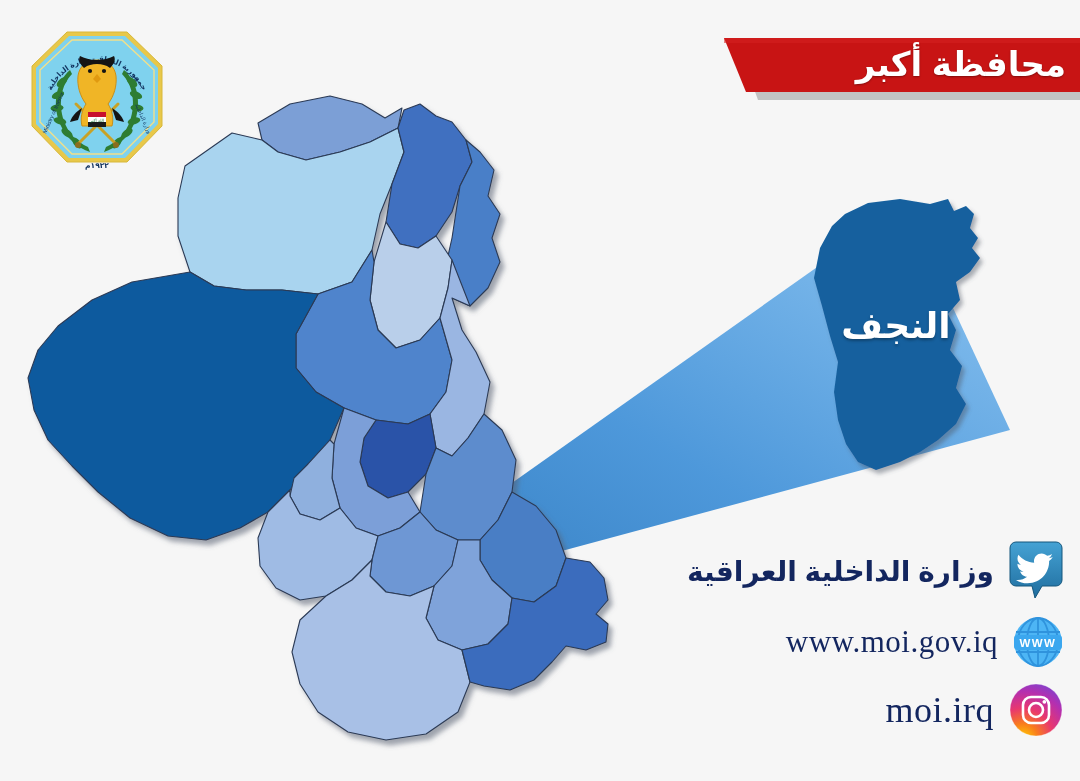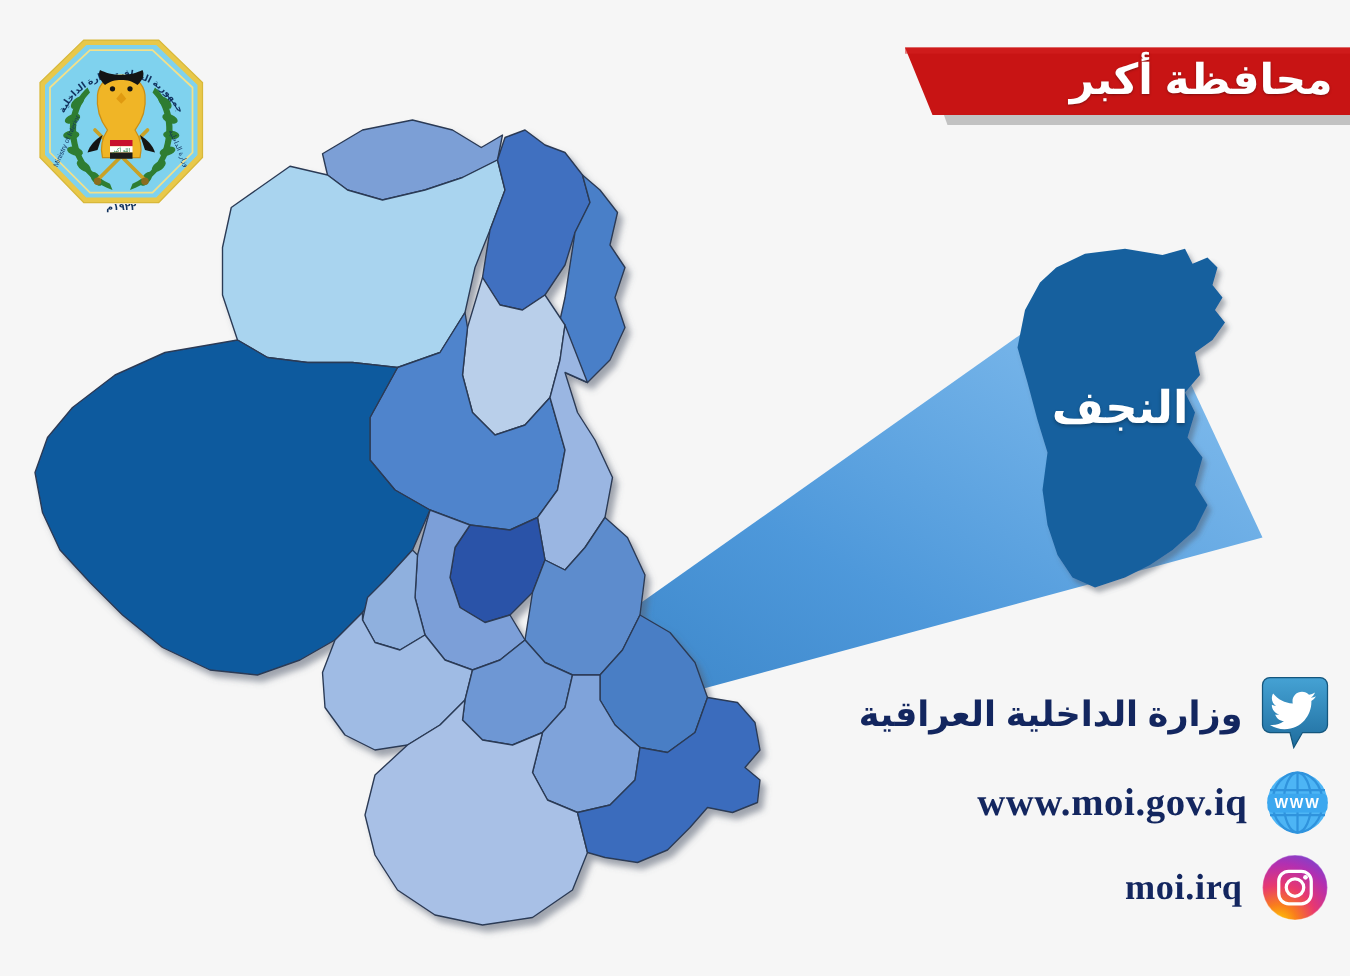--- a/index.html
+++ b/index.html
@@ -98,25 +98,25 @@
     white-space: nowrap;
   }
   .contact-text.ar {
     font-size: 28px;
     font-weight: bold;
     direction: rtl;
   }
   .contact-text.lat {
     font-family: "Liberation Serif", "DejaVu Serif", serif;
     font-size: 31px;
-    font-weight: bold;
+    font-weight: normal;
     letter-spacing: .5px;
     margin-left: 44px;
   }
-  .contact-text.lat.small { font-size: 29px; }
+  .contact-text.lat.small { font-size: 36px; }
   .icon-box { flex: 0 0 auto; display: block; }
   .icon-box svg { display: block; }
 </style>
 </head>
 <body>
 
 <div id="stage" style="background: rgb(246, 246, 246);">
 
   <div id="emblem-wrap">
     <svg viewBox="0 0 150 168" xmlns="http://www.w3.org/2000/svg">

